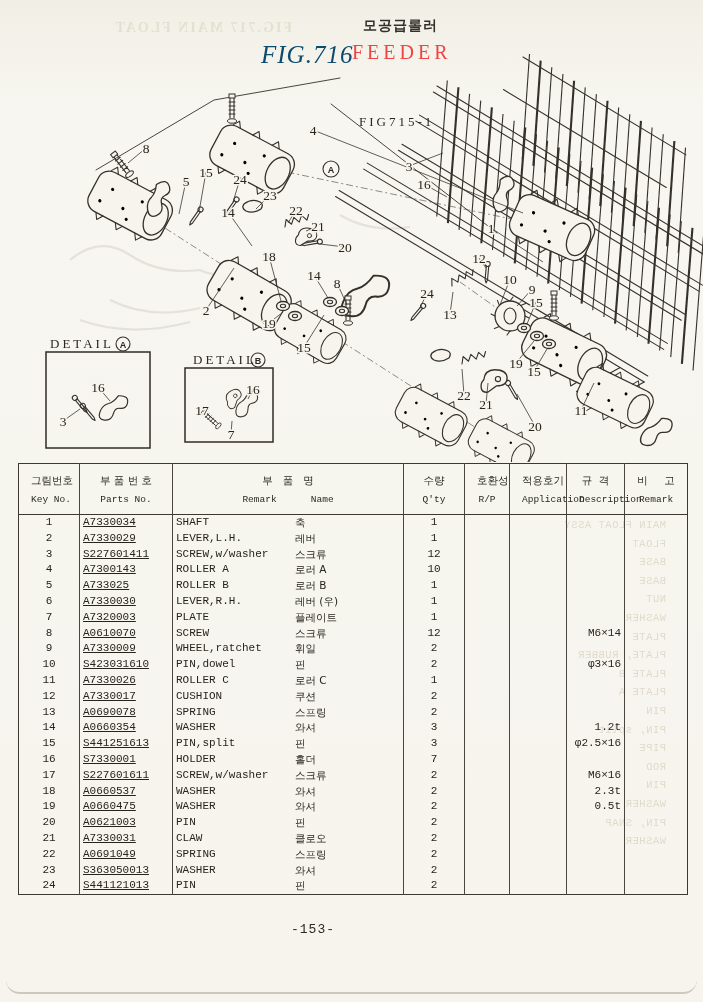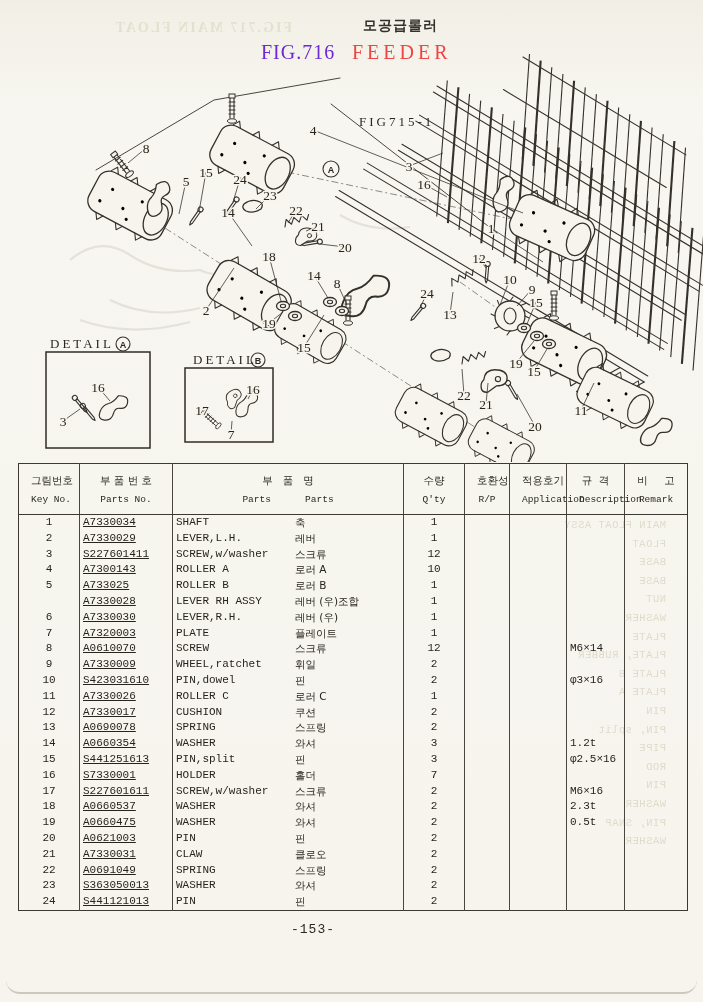--- a/index.html
+++ b/index.html
@@ -5,21 +5,21 @@
   html,body{margin:0;padding:0;}
   body{
     width:703px;height:1002px;overflow:hidden;position:relative;
     background:linear-gradient(180deg,#f1efe5 0,#f7f6f0 110px,#f6f4ed 100%);
     font-family:"Liberation Mono","DejaVu Sans Mono",monospace;
     color:#2f2c26;
   }
   .abs{position:absolute;}
   
   .kr-title{top:17px;left:363px;font-size:14px;letter-spacing:1px;font-family:"DejaVu Sans",sans-serif;font-weight:bold;color:#33302a;}
-  .fig-label{top:41px;left:261px;font-size:20px;font-family:"Liberation Serif","DejaVu Serif",serif;letter-spacing:1px;color:#6d28d9;}
+  .fig-label{top:41px;left:261px;font-size:25px;font-family:"Liberation Serif","DejaVu Serif",serif;letter-spacing:1px;color:#0c4a6e;font-style:italic;}
   .fig-title{top:41px;left:352px;font-size:20px;font-family:Liberation Serif, serif;letter-spacing:4px;color:#ef4444;}
   
   .bleed-top{top:20px;left:42px;width:250px;transform:scaleX(-1);color:#d3cdb6;opacity:.45;
     font-size:14px;font-weight:bold;letter-spacing:2px;font-family:"Liberation Serif",serif;}
   .bleed-list{top:516px;left:428px;width:238px;transform:scaleX(-1);color:#c9c2a8;opacity:.5;
     font-size:10.5px;line-height:18.6px;letter-spacing:.5px;white-space:nowrap;}
   
   svg.diagram{position:absolute;top:0;left:0;}
   .ln{fill:none;stroke:#34312b;stroke-width:1.1;stroke-linecap:round;stroke-linejoin:round;}
   .pf{fill:#f6f4ed;stroke:#34312b;stroke-width:1.3;stroke-linejoin:round;}
@@ -42,21 +42,21 @@
   table.parts th{border-bottom:1.4px solid #3c3932;height:48px;padding:1px 12px;vertical-align:middle;font-weight:normal;}
   table.parts th+th, table.parts td+td{border-left:1.1px solid #4a463f;}
   .hko{display:block;font-size:10.5px;font-family:"DejaVu Sans",sans-serif;white-space:pre;text-align:center;color:#2b2822;}
   .hen{display:block;font-size:9.5px;white-space:pre;color:#2b2822;margin-top:6px;}
   table.parts td{height:15.8px;line-height:15.8px;font-size:11px;padding:0 3px;white-space:nowrap;overflow:hidden;color:#27241e;}
   .c-key{text-align:center;}
   .c-pno{padding-left:7px;text-decoration:underline;}
   .c-name{position:relative;padding-left:4px;}
   .c-name .ko{position:absolute;left:122px;top:0;font-family:"DejaVu Sans",sans-serif;font-size:10.5px;}
   .c-qty{text-align:center;}
-  .c-desc{text-align:left;font-size:10.5px;}
+  .c-desc{text-align:right;font-size:10.5px;}
   
   .pagenum{top:922px;left:273px;width:80px;text-align:center;font-size:13px;letter-spacing:1px;color:#2b2822;}
   .page-frame{left:6px;right:6px;top:6px;bottom:8px;border-bottom:2px solid rgba(105,100,88,.30);
     border-radius:0 0 14px 14px;pointer-events:none;}
 </style>
 </head>
 <body>
 
 <div class="abs bleed-top">FIG.717 MAIN FLOAT</div>
 <div class="abs bleed-list">
@@ -355,21 +355,21 @@
         <th>
             <span class="hko">그림번호</span>
             <span class="hen">Key No.</span>
           </th>
         <th>
             <span class="hko">부 품 번 호</span>
             <span class="hen">Parts No.</span>
           </th>
         <th>
             <span class="hko">부   품   명</span>
-            <span class="hen">Parts      Parts</span>
+            <span class="hen">Remark      Name</span>
           </th>
         <th>
             <span class="hko">수량</span>
             <span class="hen">Q'ty</span>
           </th>
         <th>
             <span class="hko">호환성</span>
             <span class="hen">R/P</span>
           </th>
         <th>
@@ -431,30 +431,20 @@
           <td class="c-key">5</td>
           <td class="c-pno">A733025</td>
           <td class="c-name"><span>ROLLER B</span><span class="ko">로러 B</span></td>
           <td class="c-qty">1</td>
           <td class="c-rp"></td>
           <td class="c-app"></td>
           <td class="c-desc"></td>
           <td class="c-rem"></td>
         </tr>
         <tr>
-          <td class="c-key"></td>
-          <td class="c-pno">A7330028</td>
-          <td class="c-name"><span>LEVER RH ASSY</span><span class="ko">레버 (우)조합</span></td>
-          <td class="c-qty">1</td>
-          <td class="c-rp"></td>
-          <td class="c-app"></td>
-          <td class="c-desc"></td>
-          <td class="c-rem"></td>
-        </tr>
-        <tr>
           <td class="c-key">6</td>
           <td class="c-pno">A7330030</td>
           <td class="c-name"><span>LEVER,R.H.</span><span class="ko">레버 (우)</span></td>
           <td class="c-qty">1</td>
           <td class="c-rp"></td>
           <td class="c-app"></td>
           <td class="c-desc"></td>
           <td class="c-rem"></td>
         </tr>
         <tr>

